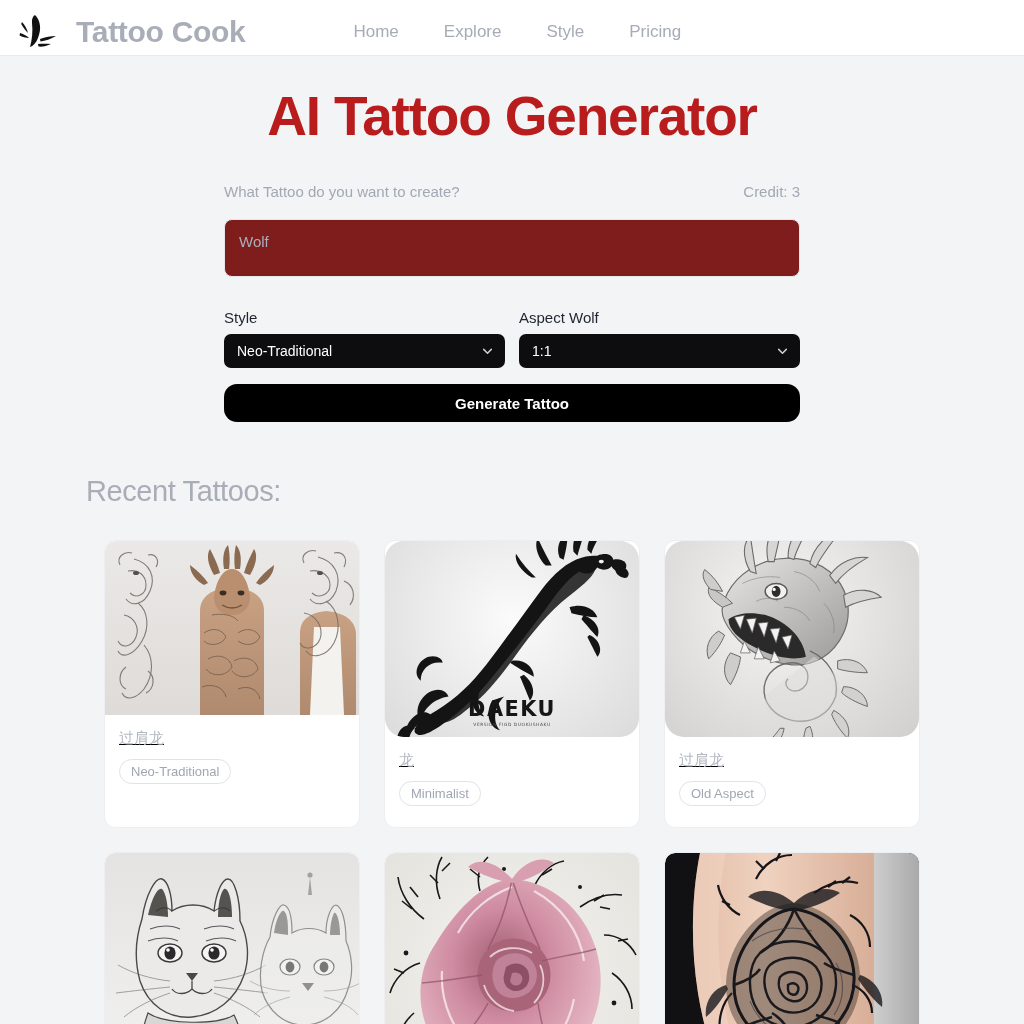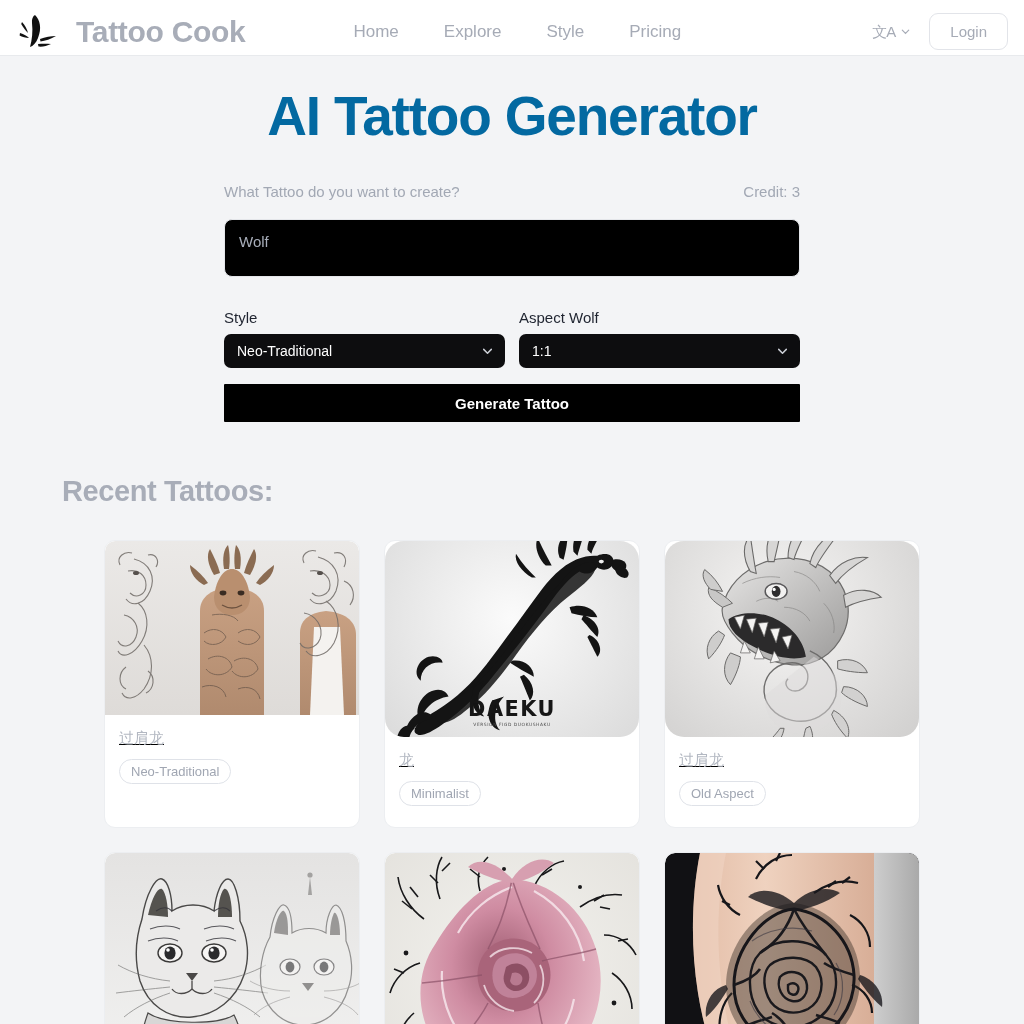--- a/index.html
+++ b/index.html
@@ -68,39 +68,39 @@
     cursor: pointer;
     line-height: 1;
   }
 
   
   .page { padding: 0; }
   .hero-title {
     text-align: center;
     font-size: 55px;
     font-weight: 700;
-    color: #0369a1;
+    color: #b91c1c;
     letter-spacing: -1.2px;
     margin-top: 28px;
   }
   .form-wrap { width: 576px; margin: 0 auto; padding-top: 35px; }
   .form-labels {
     display: flex;
     justify-content: space-between;
     align-items: center;
     font-size: 15px;
     color: #a2a8b4;
     margin-bottom: 19px;
   }
   .prompt-box {
     width: 576px;
     height: 58px;
     border: 1px solid #e4e6ea;
     border-radius: 8px;
-    background: #000000;
+    background: #7f1d1d;
     padding: 11px 14px;
     font-size: 15px;
     color: #9ca3af;
     font-family: inherit;
     resize: none;
     outline: none;
     line-height: 1.4;
   }
   .prompt-box::placeholder { color: #a8aeba; }
   .fields-row { display: flex; gap: 14px; margin-top: 28px; }
@@ -135,33 +135,33 @@
     pointer-events: none;
     display: block;
   }
   .generate-btn {
     width: 576px;
     height: 38px;
     margin-top: 16px;
     background: #000000;
     color: #ffffff;
     border: none;
-    border-radius: 1px;
+    border-radius: 13px;
     font-size: 15px;
     font-weight: 700;
     font-family: inherit;
     cursor: pointer;
   }
 
   
   .recent-title {
     font-size: 29px;
-    font-weight: 700;
+    font-weight: 400;
     color: #a8adb8;
-    margin: 53px 0 0 62px;
+    margin: 53px 0 0 86px;
     letter-spacing: -0.4px;
   }
   .grid {
     display: grid;
     grid-template-columns: repeat(3, 256px);
     gap: 24px;
     justify-content: center;
     margin-top: 32px;
   }
   .card {
@@ -217,31 +217,20 @@
     <span class="brand-name">Tattoo Cook</span>
   </div>
 
   <nav class="nav">
     <a href="#">Home</a>
     <a href="#">Explore</a>
     <a href="#">Style</a>
     <a href="#">Pricing</a>
   </nav>
 
-  <div class="header-right">
-    <div class="lang-switch">
-      <span class="lang-glyph">文A</span>
-      <span>
-        <svg class="chev-sm" viewBox="0 0 12 12">
-            <path d="M2.5 4.5 L6 8 L9.5 4.5" fill="none" stroke="#a6abb6" stroke-width="1.3" stroke-linecap="round"></path>
-          </svg>
-      </span>
-    </div>
-    <button class="login-btn">Login</button>
-  </div>
 </div>
 
 <div class="page">
 
   <h1 class="hero-title">AI Tattoo Generator</h1>
 
   <div class="form-wrap">
     <div class="form-labels">
       <span>What Tattoo do you want to create?</span>
       <span>Credit: 3</span>

